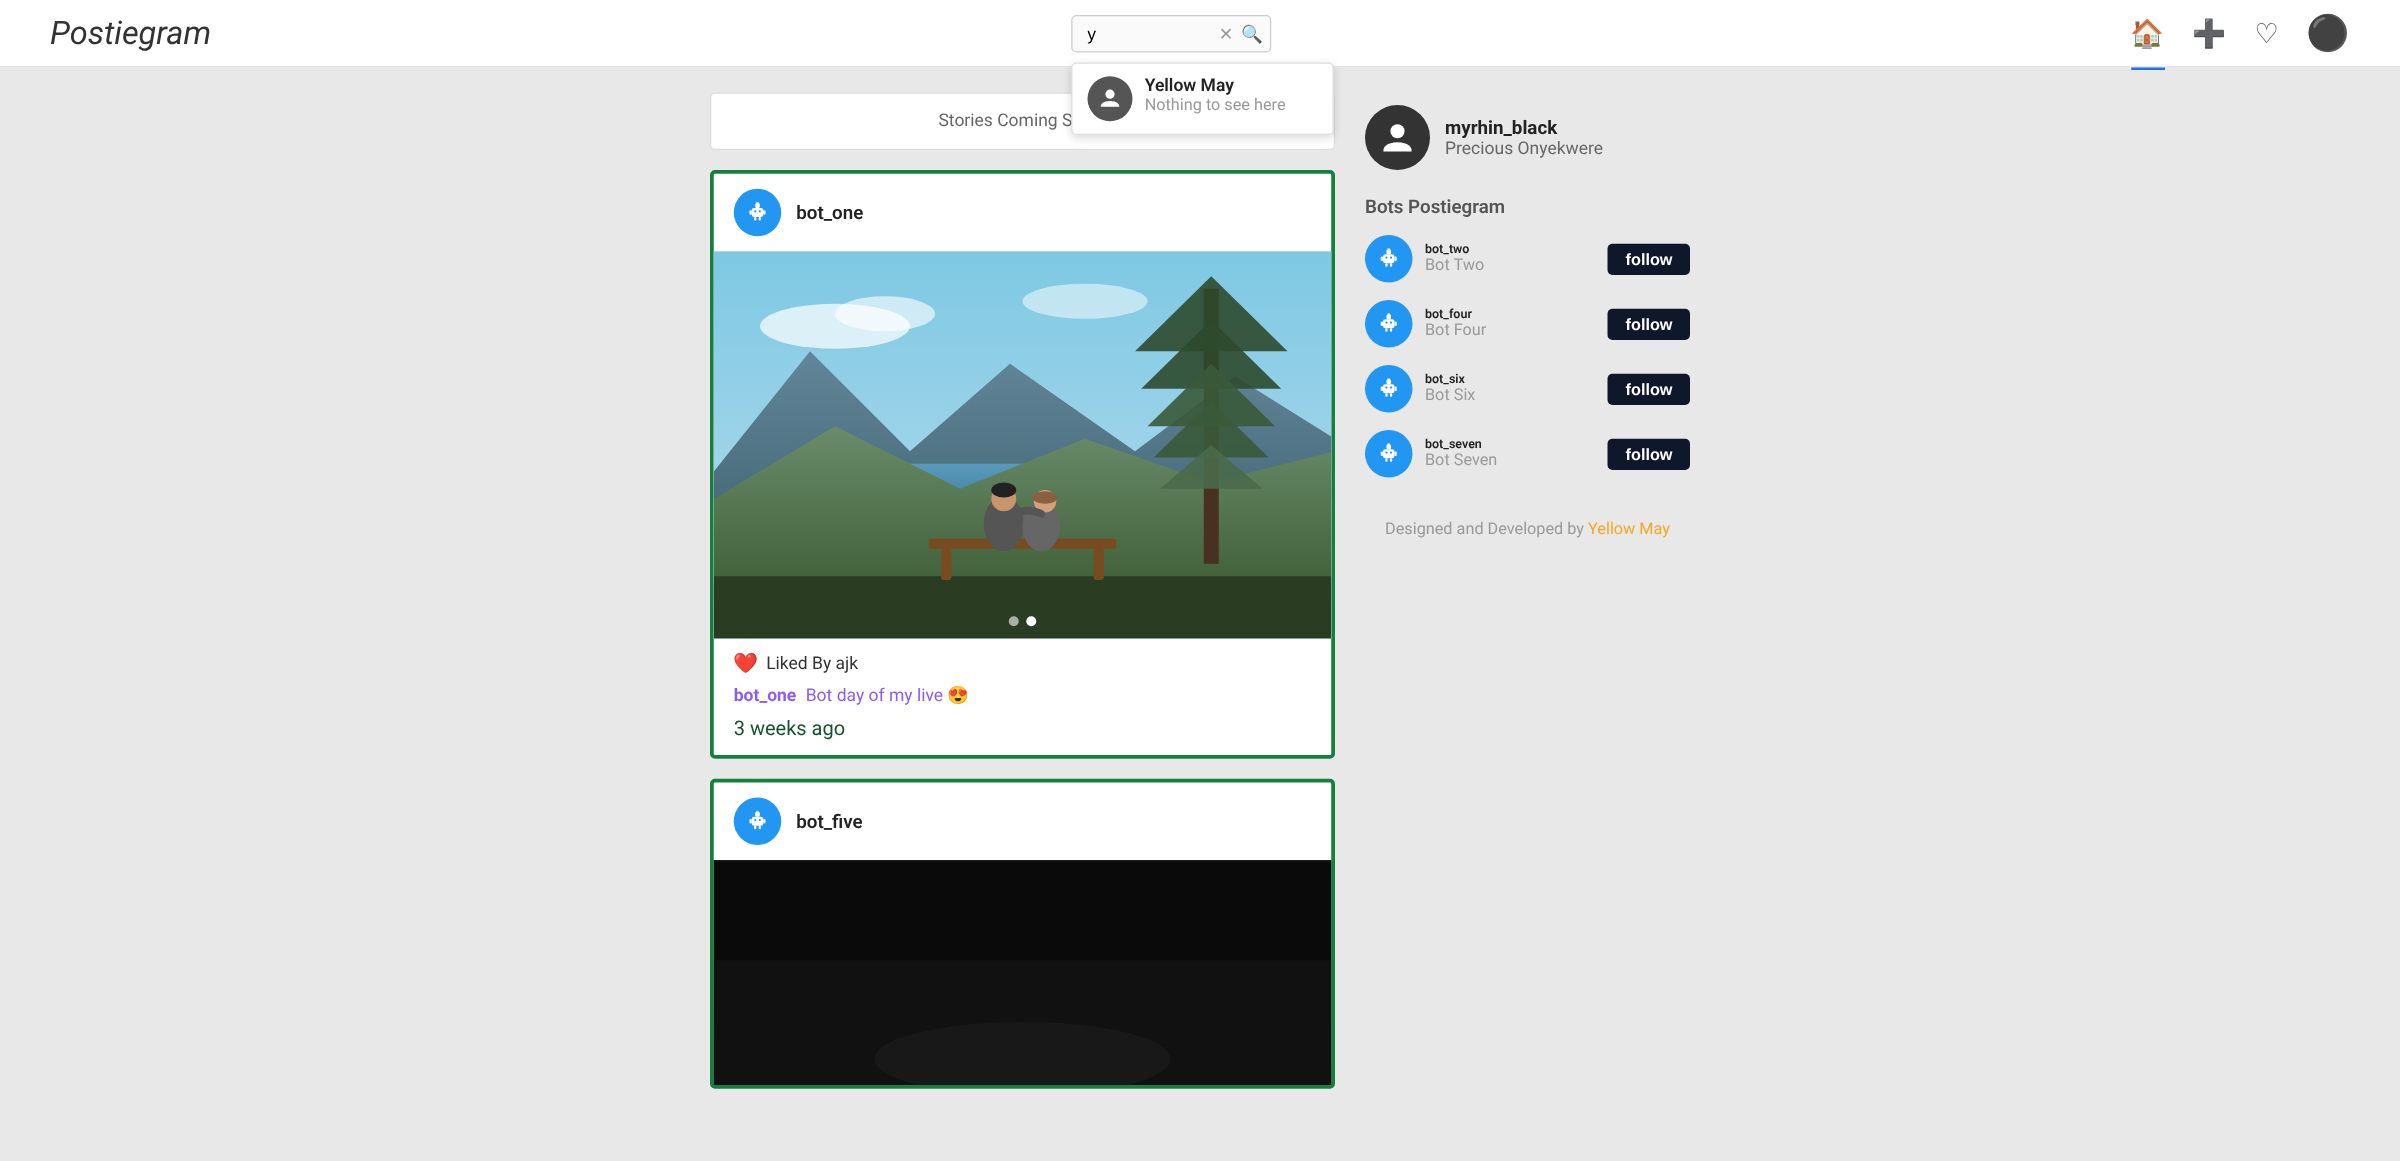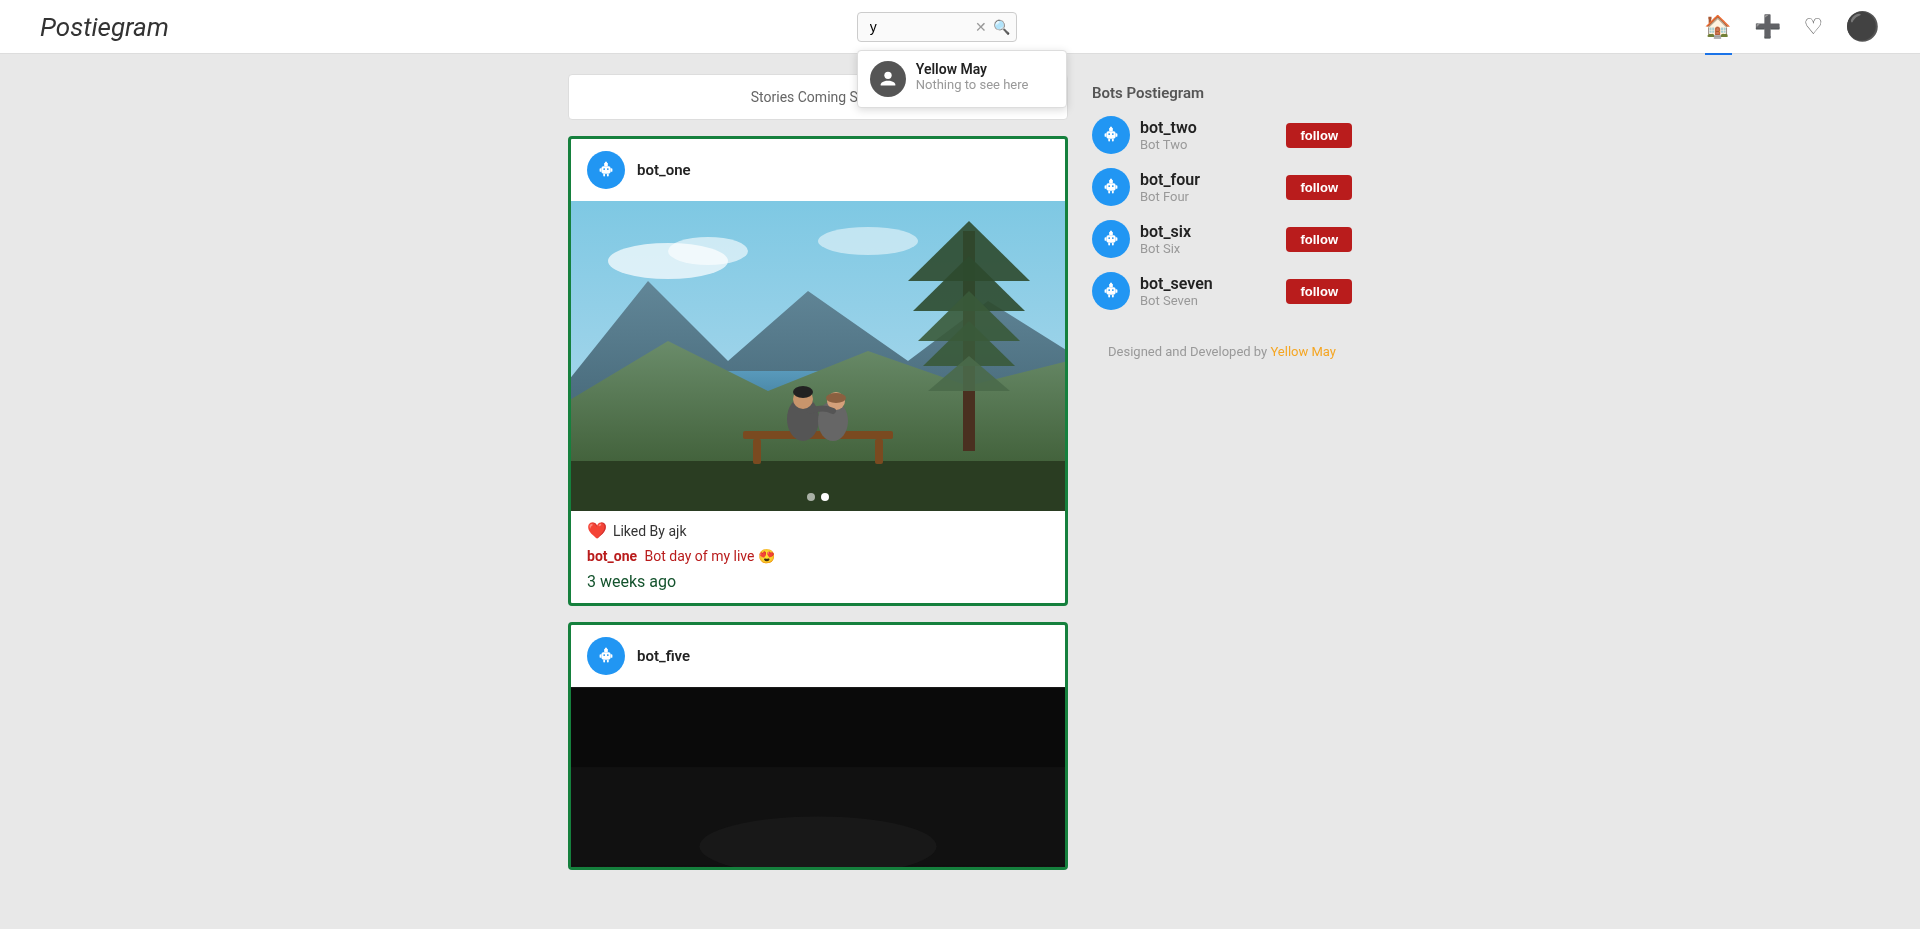--- a/index.html
+++ b/index.html
@@ -210,21 +210,21 @@
       display: flex;
       align-items: center;
       gap: 6px;
       font-size: 14px;
       color: #333;
     }
     .heart-icon { color: #e91e63; font-size: 16px; }
     .post-caption {
       padding: 4px 16px;
       font-size: 14px;
-      color: #b91c1c;
+      color: #8b5cf6;
     }
     .post-caption .cap-user { font-weight: 700; margin-right: 4px; }
     .post-time {
       padding: 4px 16px 12px;
       font-size: 16px;
       color: #14532d;
     }
 
     
     .sidebar-column {
@@ -268,24 +268,24 @@
       border-radius: 50%;
       background: #2196F3;
       display: flex;
       align-items: center;
       justify-content: center;
       color: #fff;
       font-size: 20px;
       flex-shrink: 0;
     }
     .bot-suggestion-info { flex: 1; }
-    .bot-suggestion-info .bname { font-weight: 600; font-size: 16px; color: #222; }
+    .bot-suggestion-info .bname { font-weight: 600; font-size: 10px; color: #222; }
     .bot-suggestion-info .bsub { font-size: 13px; color: #999; }
     .follow-btn {
-      background: #b91c1c;
+      background: #0f172a;
       color: #fff;
       border: none;
       border-radius: 4px;
       padding: 5px 14px;
       font-size: 13px;
       font-weight: 600;
       cursor: pointer;
     }
     .footer-credit {
       margin-top: 34px;
@@ -468,20 +468,32 @@
           <rect x="0" y="80" width="500" height="100" fill="#111"></rect>
           <ellipse cx="250" cy="160" rx="120" ry="30" fill="#1a1a1a" opacity="0.8"></ellipse>
           <circle cx="250" cy="100" rx="40" ry="40" fill="rgba(60,40,20,0.3)"></circle>
         </svg>
       </div>
     </div>
 
   </div>
 
   <div class="sidebar-column">
+    <div class="sidebar-user">
+      <div class="sidebar-avatar">
+        <svg viewBox="0 0 24 24" fill="white" width="30" height="30">
+            <circle cx="12" cy="8" r="4.5"></circle>
+            <path d="M12 15c-7 0-9 3.5-9 5v1h18v-1c0-1.5-2-5-9-5z"></path>
+          </svg>
+      </div>
+      <div class="sidebar-user-info">
+        <div class="username">myrhin_black</div>
+        <div class="fullname">Precious Onyekwere</div>
+      </div>
+    </div>
 
     <div class="bots-section-title">Bots Postiegram</div>
 
     <div class="bot-suggestion">
       <div class="bot-suggestion-avatar">
         <svg class="robot-svg" viewBox="0 0 24 24" fill="white">
             <rect x="7" y="8" width="10" height="8" rx="2"></rect>
             <rect x="9" y="10" width="2" height="2" rx="1" fill="#2196F3"></rect>
             <rect x="13" y="10" width="2" height="2" rx="1" fill="#2196F3"></rect>
             <rect x="10" y="4" width="4" height="4" rx="1"></rect>

